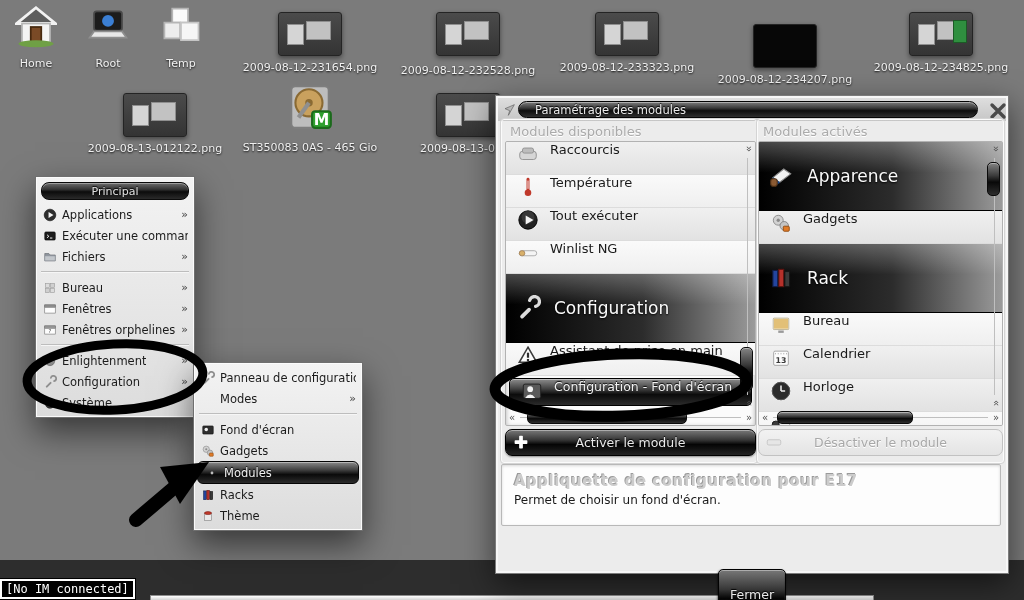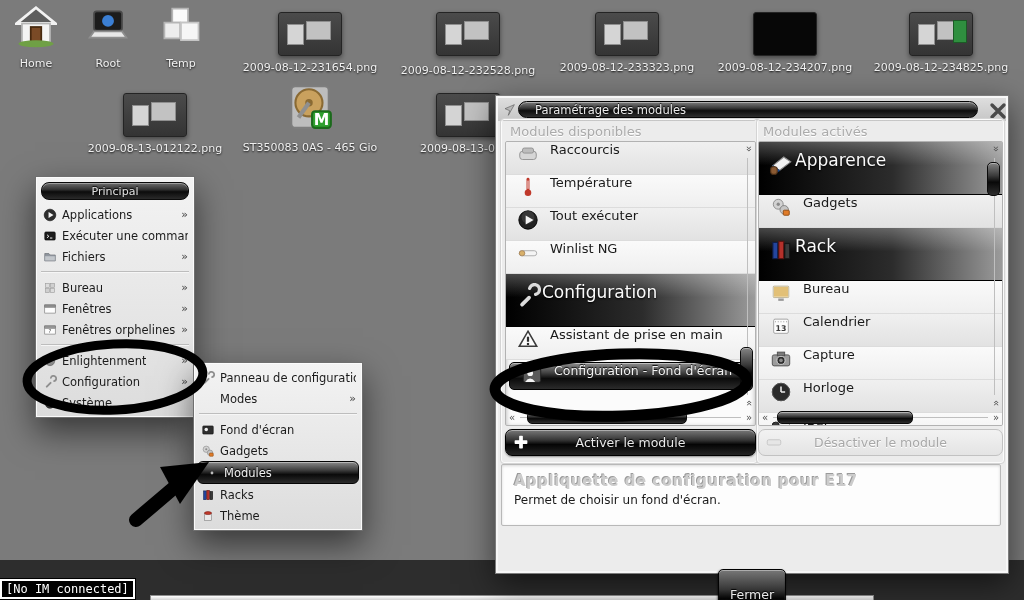--- a/index.html
+++ b/index.html
@@ -61,21 +61,21 @@
       overflow:hidden;box-shadow:inset 0 2px 5px rgba(0,0,0,.3);}
   #lb-left{left:9px;top:45px;width:249px;height:283px;}
   #lb-right{left:262px;top:45px;width:243px;height:283px;}
   .row{height:32px;display:flex;align-items:flex-start;gap:10px;padding:0 10px;font-size:13px;color:#1a1a1a;
       background:linear-gradient(180deg,#fafafa,#efefef);border-bottom:1px solid #dcdcdc;white-space:nowrap;}
   .row.alt{background:linear-gradient(180deg,#f0f0f0,#e2e2e2);}
   .row .ricon{width:24px;height:24px;flex:0 0 24px;display:flex;align-items:center;justify-content:center;}
   .row.sel{margin:2px 3px;height:26px;border-radius:5px;border:1px solid #000;
       background:linear-gradient(180deg,#8d8d8d,#414141 38%,#0b0b0b 60%,#2b2b2b);
       color:#f2f2f2;text-shadow:0 -1px 1px #000;box-shadow:inset 0 1px 0 rgba(255,255,255,.45);font-size:12.5px;}
-  .cat-header{height:36px;display:flex;align-items:flex-start;padding:8px 8px;
+  .cat-header{height:36px;display:flex;align-items:center;gap:12px;padding:16px 8px;
       font-size:17px;color:#fafafa;text-shadow:0 1px 2px #000;
       background:linear-gradient(180deg,rgba(255,255,255,.28),rgba(255,255,255,0) 45%),
                  linear-gradient(90deg,#000000,#2c2c2c 55%,#9b9b9b 100%);
       border-bottom:1px solid #000;white-space:nowrap;}
   .cat-header .ricon{width:28px;height:28px;flex:0 0 28px;display:flex;align-items:center;justify-content:center;}
   
   .vtrack{position:absolute;right:7px;top:16px;bottom:30px;width:1px;background:#bfbfbf;}
   .vthumb{position:absolute;right:2px;width:11px;border-radius:5px;border:1px solid #0a0a0a;
       background:linear-gradient(180deg,#848484,#3a3a3a 40%,#090909 60%,#2e2e2e);
       box-shadow:inset 0 1px 0 rgba(255,255,255,.4);}
@@ -160,21 +160,21 @@
       </div>
       <div class="lbl">2009-08-12-232528.png</div>
     </div>
     <div class="dicon" style="left: 627px; top: 12px;">
       <div class="thumb">
         <i class="w1"></i>
         <i class="w2"></i>
       </div>
       <div class="lbl">2009-08-12-233323.png</div>
     </div>
-    <div class="dicon" style="left: 785px; top: 12px;">
+    <div class="dicon" style="left: 785px; top: 24px;">
       <div class="thumb black"></div>
       <div class="lbl">2009-08-12-234207.png</div>
     </div>
     <div class="dicon" style="left: 941px; top: 12px;">
       <div class="thumb">
         <i class="w1"></i>
         <i class="w2"></i>
         <i class="w3"></i>
       </div>
       <div class="lbl">2009-08-12-234825.png</div>
@@ -524,31 +524,20 @@
                 <line x1="9" y1="6.5" x2="9" y2="8"></line>
                 <line x1="12" y1="6.5" x2="12" y2="8"></line>
                 <line x1="15" y1="6.5" x2="15" y2="8"></line>
                 <line x1="18" y1="6.5" x2="18" y2="8"></line>
               </g>
               <text x="12" y="17" font-size="8.5" font-weight="bold" fill="#3a3a3a" text-anchor="middle">13</text>
             </svg>
           </div>
           <div>Calendrier</div>
         </div>
-        <div class="row">
-          <div class="ricon">
-            <svg width="22" height="22" viewBox="0 0 24 24">
-              <rect x="2.5" y="7.5" width="19" height="12" rx="2" fill="#9c9c9c" stroke="#4f4f4f"></rect>
-              <rect x="8" y="4.5" width="8" height="4" fill="#7a7a7a" stroke="#4f4f4f"></rect>
-              <circle cx="12" cy="13.5" r="4.4" fill="#2e2e2e" stroke="#d8d8d8"></circle>
-              <circle cx="12" cy="13.5" r="2" fill="#8a8a8a"></circle>
-            </svg>
-          </div>
-          <div>Capture</div>
-        </div>
         <div class="row alt">
           <div class="ricon">
             <svg width="22" height="22" viewBox="0 0 24 24">
               <circle cx="12" cy="12" r="9.5" fill="#2b2b2b" stroke="#0d0d0d"></circle>
               <circle cx="12" cy="12" r="9.5" fill="none" stroke="#6e6e6e" stroke-width=".8"></circle>
               <line x1="12" y1="12" x2="12" y2="6" stroke="#ececec" stroke-width="1.7"></line>
               <line x1="12" y1="12" x2="16.5" y2="12" stroke="#ececec" stroke-width="1.7"></line>
             </svg>
           </div>
           <div>Horloge</div>

